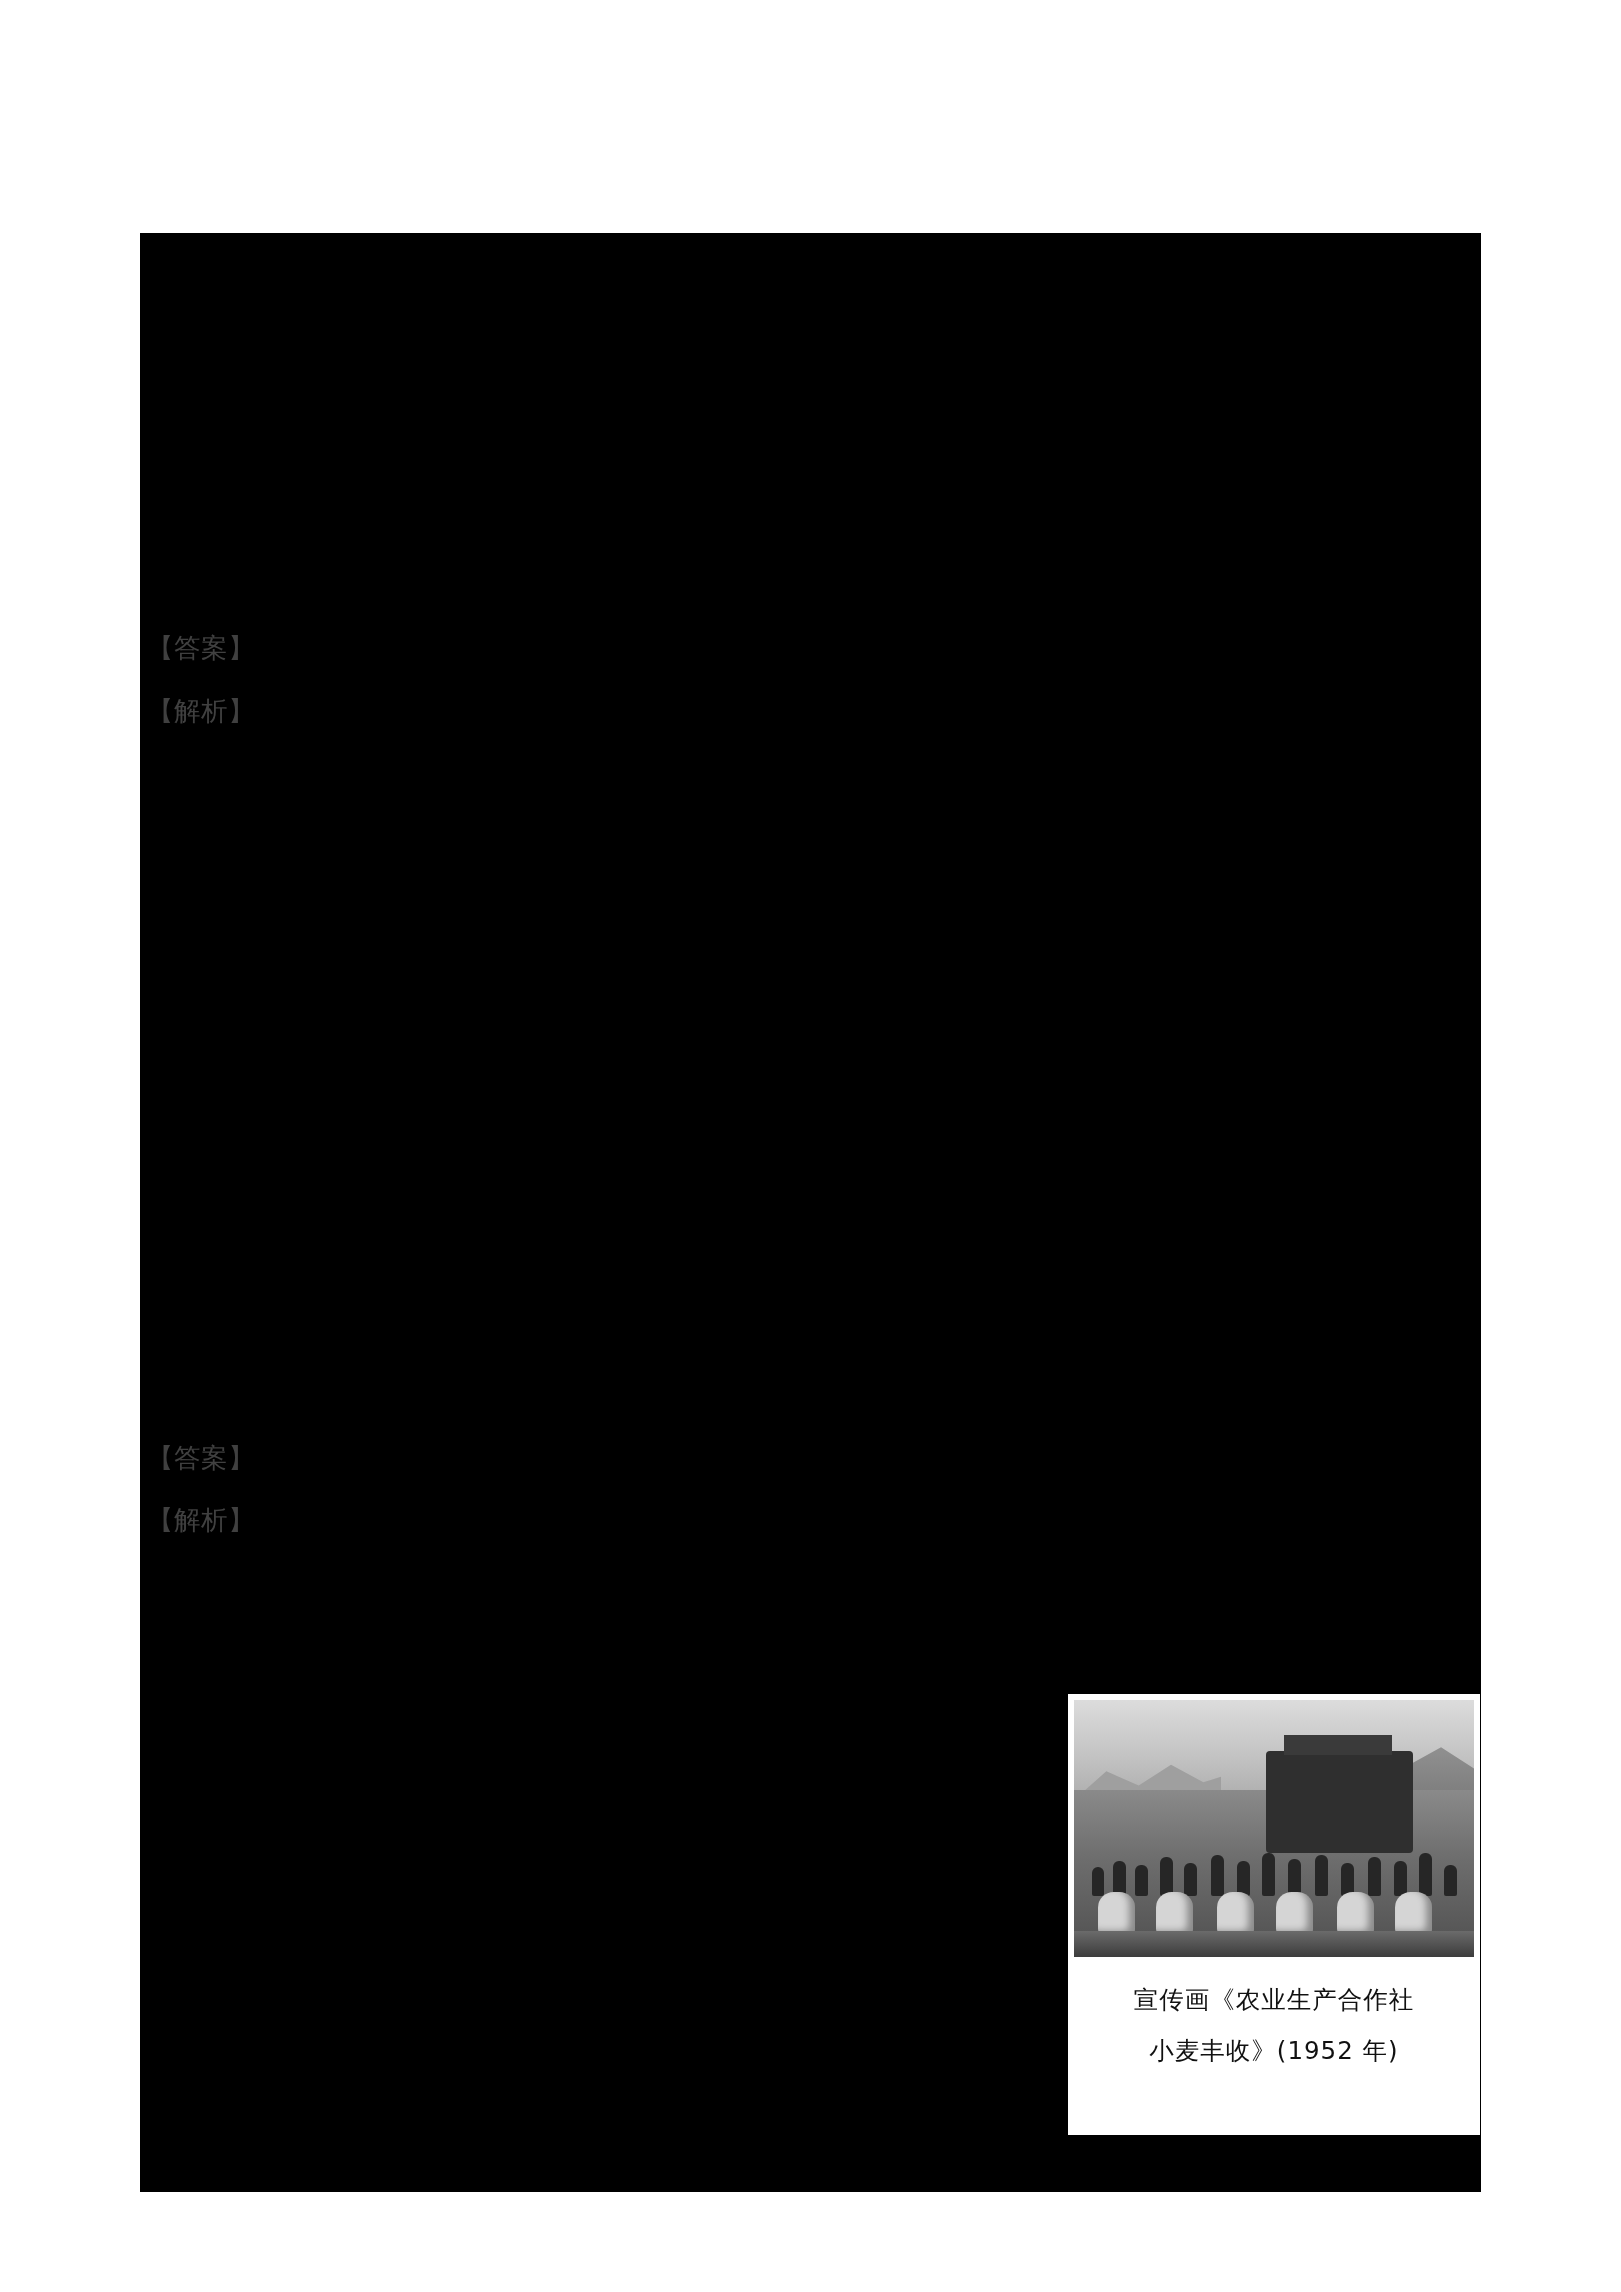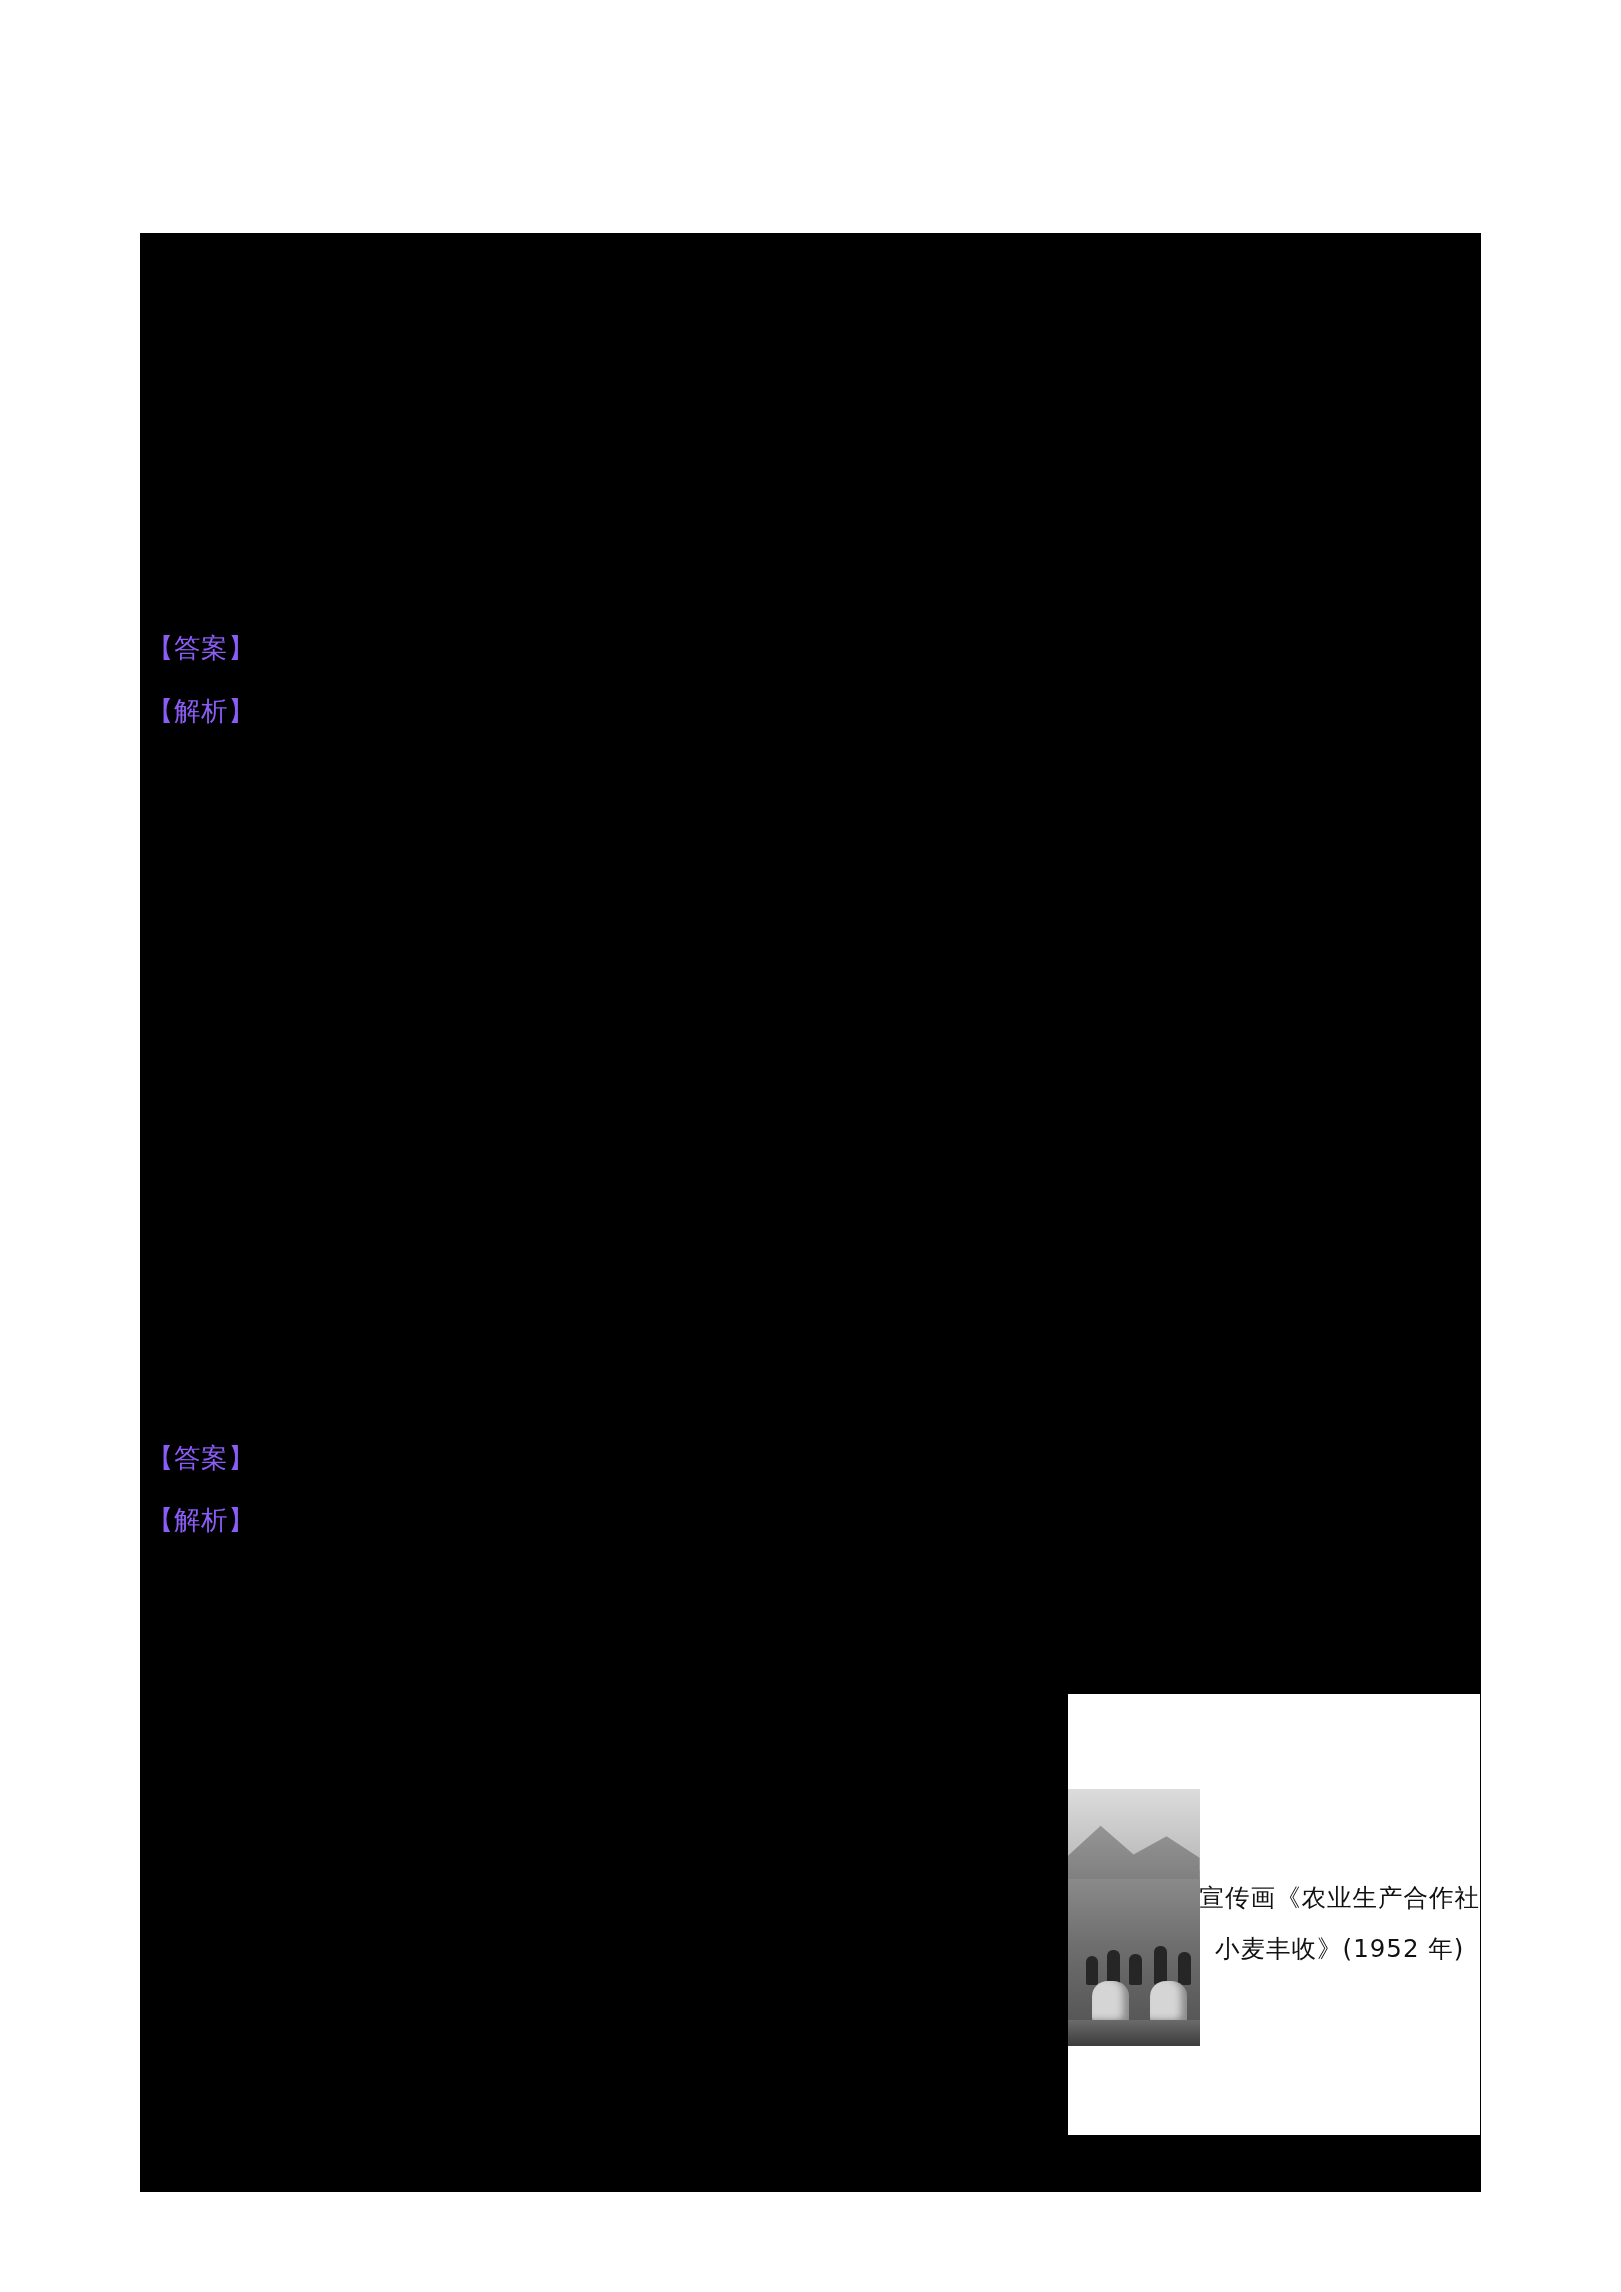--- a/index.html
+++ b/index.html
@@ -20,21 +20,21 @@
     position: absolute;
     left: 140px;
     top: 233px;
     width: 1341px;
     height: 1959px;
     background: #000000;
   }
 
   .marker {
     position: absolute;
-    color: #8b5cf6;
+    color: #404040;
     font-family: "DejaVu Sans", sans-serif;
     font-size: 26.5px;
     line-height: 1;
     white-space: nowrap;
     letter-spacing: 0.5px;
   }
 
   .marker-a1 { left: 147px; top: 635px; }
   .marker-b1 { left: 147px; top: 698px; }
   .marker-a2 { left: 147px; top: 1445px; }
@@ -42,20 +42,21 @@
 
   
   .figure-block {
     position: absolute;
     left: 1068px;
     top: 1694px;
     width: 412px;
     height: 441px;
     background: #ffffff;
     display: flex;
+    flex-direction: column;
     align-items: center;
   }
 
   .figure-image {
     width: 400px;
     height: 257px;
     margin-top: 5.9px;
     position: relative;
     overflow: hidden;
     background: #8e8e8e;

